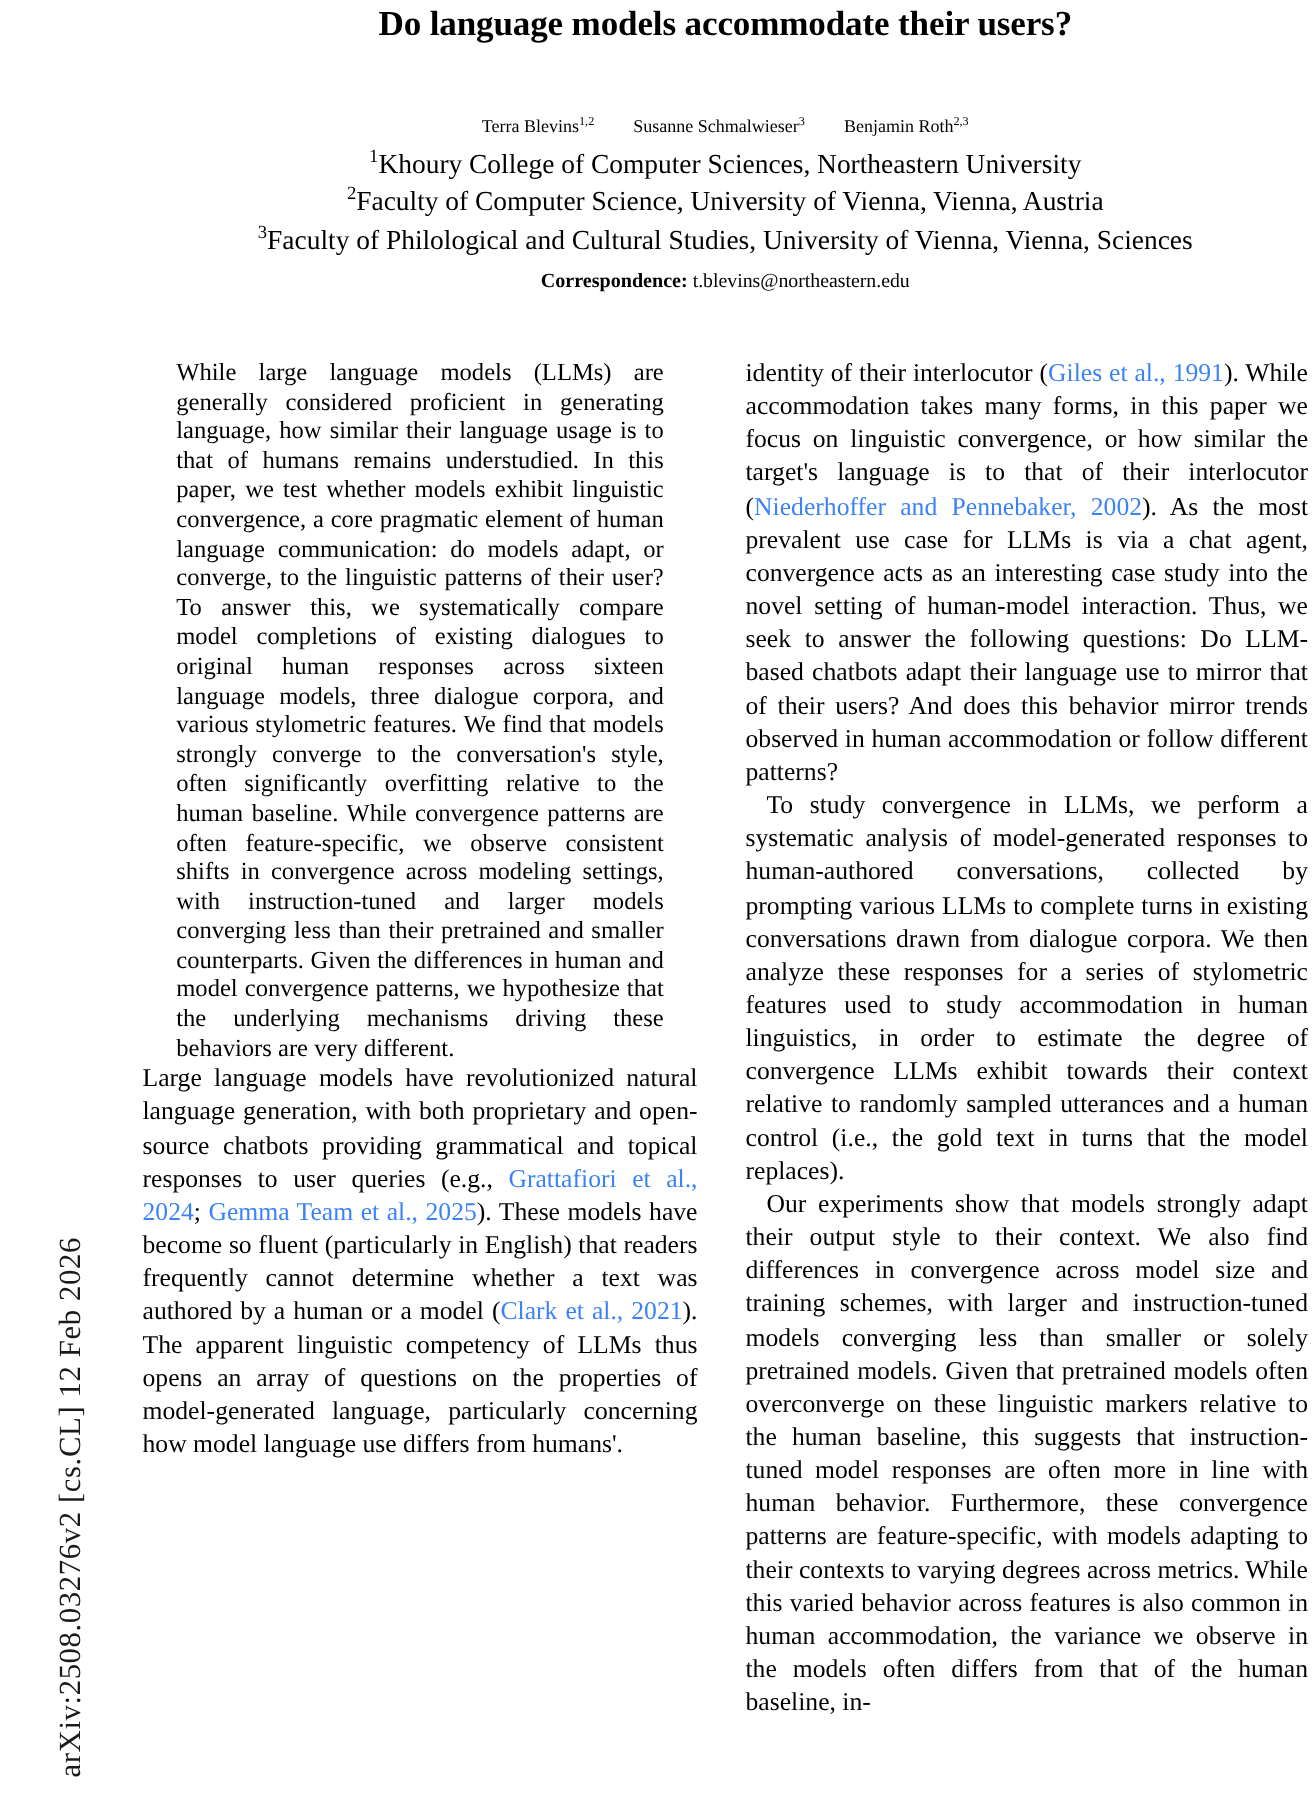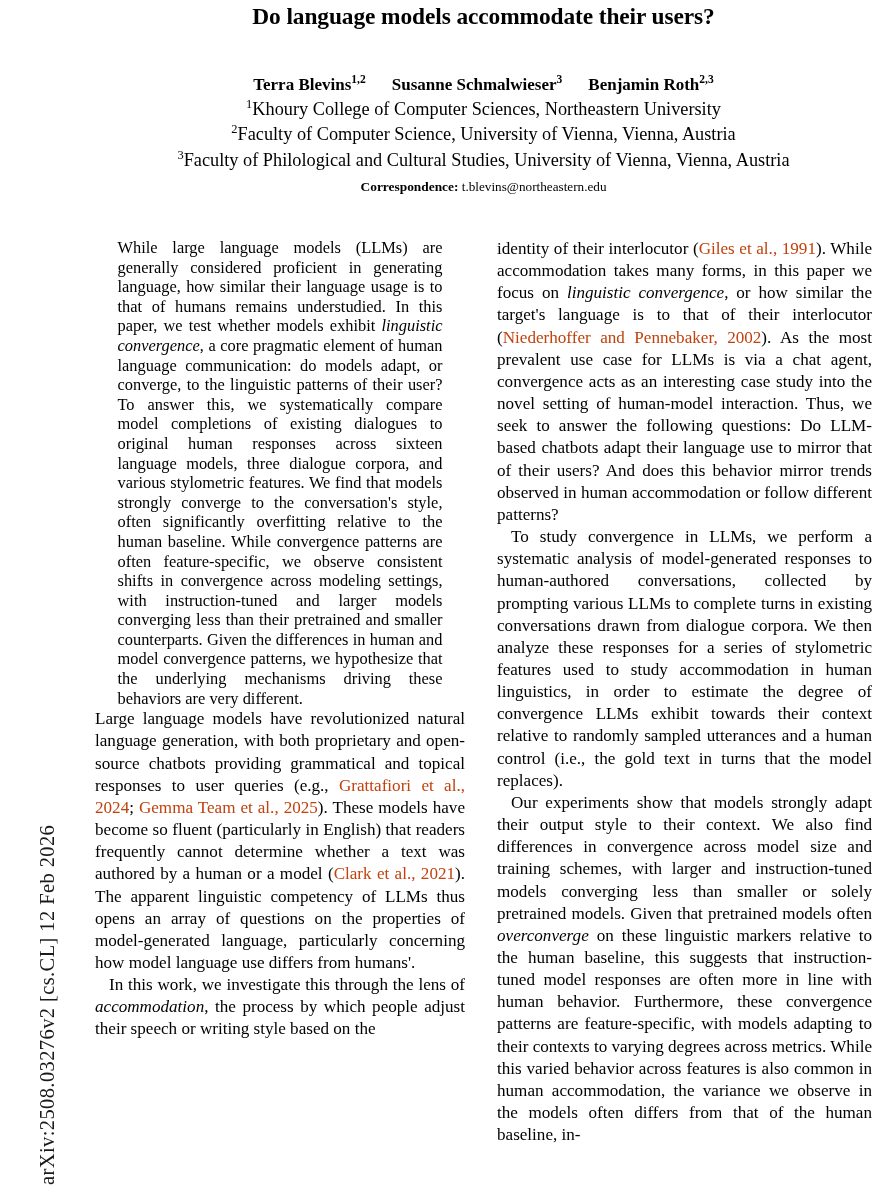--- a/index.html
+++ b/index.html
@@ -57,22 +57,22 @@
     letter-spacing: -0.1px;
   }
 
   #author-block {
     position: absolute;
     left: 95px; top: 72px;
     width: 777px;
     text-align: center;
   }
   .author-row {
-    font-size: 17px;
-    font-weight: bold;
+    font-size: 12px;
+    font-weight: normal;
     line-height: 25px;
     white-space: nowrap;
   }
   .author-row .author { margin: 0 13px; }
   .affil-row {
     font-size: 18.3px;
     line-height: 25.4px;
     white-space: nowrap;
   }
   .corr-row {
@@ -130,22 +130,22 @@
   p.body-par {
     font-size: 17.1px;
     line-height: 22.15px;
     text-align: justify;
     text-justify: inter-word;
     margin: 0;
     hyphens: manual;
   }
   p.body-par.indent { text-indent: 14px; }
 
-  .cite { color: #c2410c; font-family: Liberation Serif, serif; }
-  .ital { font-style: italic; }
+  .cite { color: #3b82f6; font-family: Liberation Serif, serif; }
+  .ital { }
 
   
   #col-right p.body-par:first-child { text-indent: 0; }
 </style>
 </head>
 <body>
 
 <div id="arxiv-stamp">
   <div class="stamp-text">arXiv:2508.03276v2  [cs.CL]  12 Feb 2026</div>
 </div>
@@ -155,34 +155,33 @@
   <div id="title-block">
     <div class="paper-title">Do language models accommodate their users?</div>
   </div>
 
   <div id="author-block">
     <div class="author-row">
       <span class="author"><span>Terra Blevins</span><sup>1,2</sup></span><span class="author"><span>Susanne Schmalwieser</span><sup>3</sup></span><span class="author"><span>Benjamin Roth</span><sup>2,3</sup></span>
     </div>
     <div class="affil-row"><sup>1</sup><span>Khoury College of Computer Sciences, Northeastern University</span></div>
     <div class="affil-row"><sup>2</sup><span>Faculty of Computer Science, University of Vienna, Vienna, Austria</span></div>
-    <div class="affil-row"><sup>3</sup><span>Faculty of Philological and Cultural Studies, University of Vienna, Vienna, Austria</span></div>
+    <div class="affil-row"><sup>3</sup><span>Faculty of Philological and Cultural Studies, University of Vienna, Vienna, Sciences</span></div>
     <div class="corr-row"><span class="corr-label">Correspondence:</span> <span>t.blevins@northeastern.edu</span></div>
   </div>
 
   <div id="col-left">
 
     <div class="abstract-wrap">
       <div class="abstract-body"><span>While large language models (LLMs) are generally considered proficient in generating language, how similar their language usage is to that of humans remains understudied. In this paper, we test whether models exhibit </span><span class="ital">linguistic convergence</span><span>, a core pragmatic element of human language communication: do models adapt, or converge, to the linguistic patterns of their user? To answer this, we systematically compare model completions of existing dialogues to original human responses across sixteen language models, three dialogue corpora, and various stylometric features. We find that models strongly converge to the conversation's style, often significantly overfitting relative to the human baseline. While convergence patterns are often feature-specific, we observe consistent shifts in convergence across modeling settings, with instruction-tuned and larger models converging less than their pretrained and smaller counterparts. Given the differences in human and model convergence patterns, we hypothesize that the underlying mechanisms driving these behaviors are very different.</span></div>
     </div>
 
 
     <p class="body-par"><span>Large language models have revolutionized natural language generation, with both proprietary and open-source chatbots providing grammatical and topical responses to user queries (e.g., </span><span class="cite">Grattafiori et al., 2024</span><span>; </span><span class="cite">Gemma Team et al., 2025</span><span>). These models have become so fluent (particularly in English) that readers frequently cannot determine whether a text was authored by a human or a model (</span><span class="cite">Clark et al., 2021</span><span>). The apparent linguistic competency of LLMs thus opens an array of questions on the properties of model-generated language, particularly concerning how model language use differs from humans'.</span></p>
 
-    <p class="body-par indent"><span>In this work, we investigate this through the lens of </span><span class="ital">accommodation</span><span>, the process by which people adjust their speech or writing style based on the</span></p>
 
   </div>
 
   <div id="col-right">
 
     <p class="body-par"><span>identity of their interlocutor (</span><span class="cite">Giles et al., 1991</span><span>). While accommodation takes many forms, in this paper we focus on </span><span class="ital">linguistic convergence</span><span>, or how similar the target's language is to that of their interlocutor (</span><span class="cite">Niederhoffer and Pennebaker, 2002</span><span>). As the most prevalent use case for LLMs is via a chat agent, convergence acts as an interesting case study into the novel setting of human-model interaction. Thus, we seek to answer the following questions: Do LLM-based chatbots adapt their language use to mirror that of their users? And does this behavior mirror trends observed in human accommodation or follow different patterns?</span></p>
 
     <p class="body-par indent"><span>To study convergence in LLMs, we perform a systematic analysis of model-generated responses to human-authored conversations, collected by prompting various LLMs to complete turns in existing conversations drawn from dialogue corpora. We then analyze these responses for a series of stylometric features used to study accommodation in human linguistics, in order to estimate the degree of convergence LLMs exhibit towards their context relative to randomly sampled utterances and a human control (i.e., the gold text in turns that the model replaces).</span></p>
 
     <p class="body-par indent"><span>Our experiments show that models strongly adapt their output style to their context. We also find differences in convergence across model size and training schemes, with larger and instruction-tuned models converging less than smaller or solely pretrained models. Given that pretrained models often </span><span class="ital">overconverge</span><span> on these linguistic markers relative to the human baseline, this suggests that instruction-tuned model responses are often more in line with human behavior. Furthermore, these convergence patterns are feature-specific, with models adapting to their contexts to varying degrees across metrics. While this varied behavior across features is also common in human accommodation, the variance we observe in the models often differs from that of the human baseline, in-</span></p>

